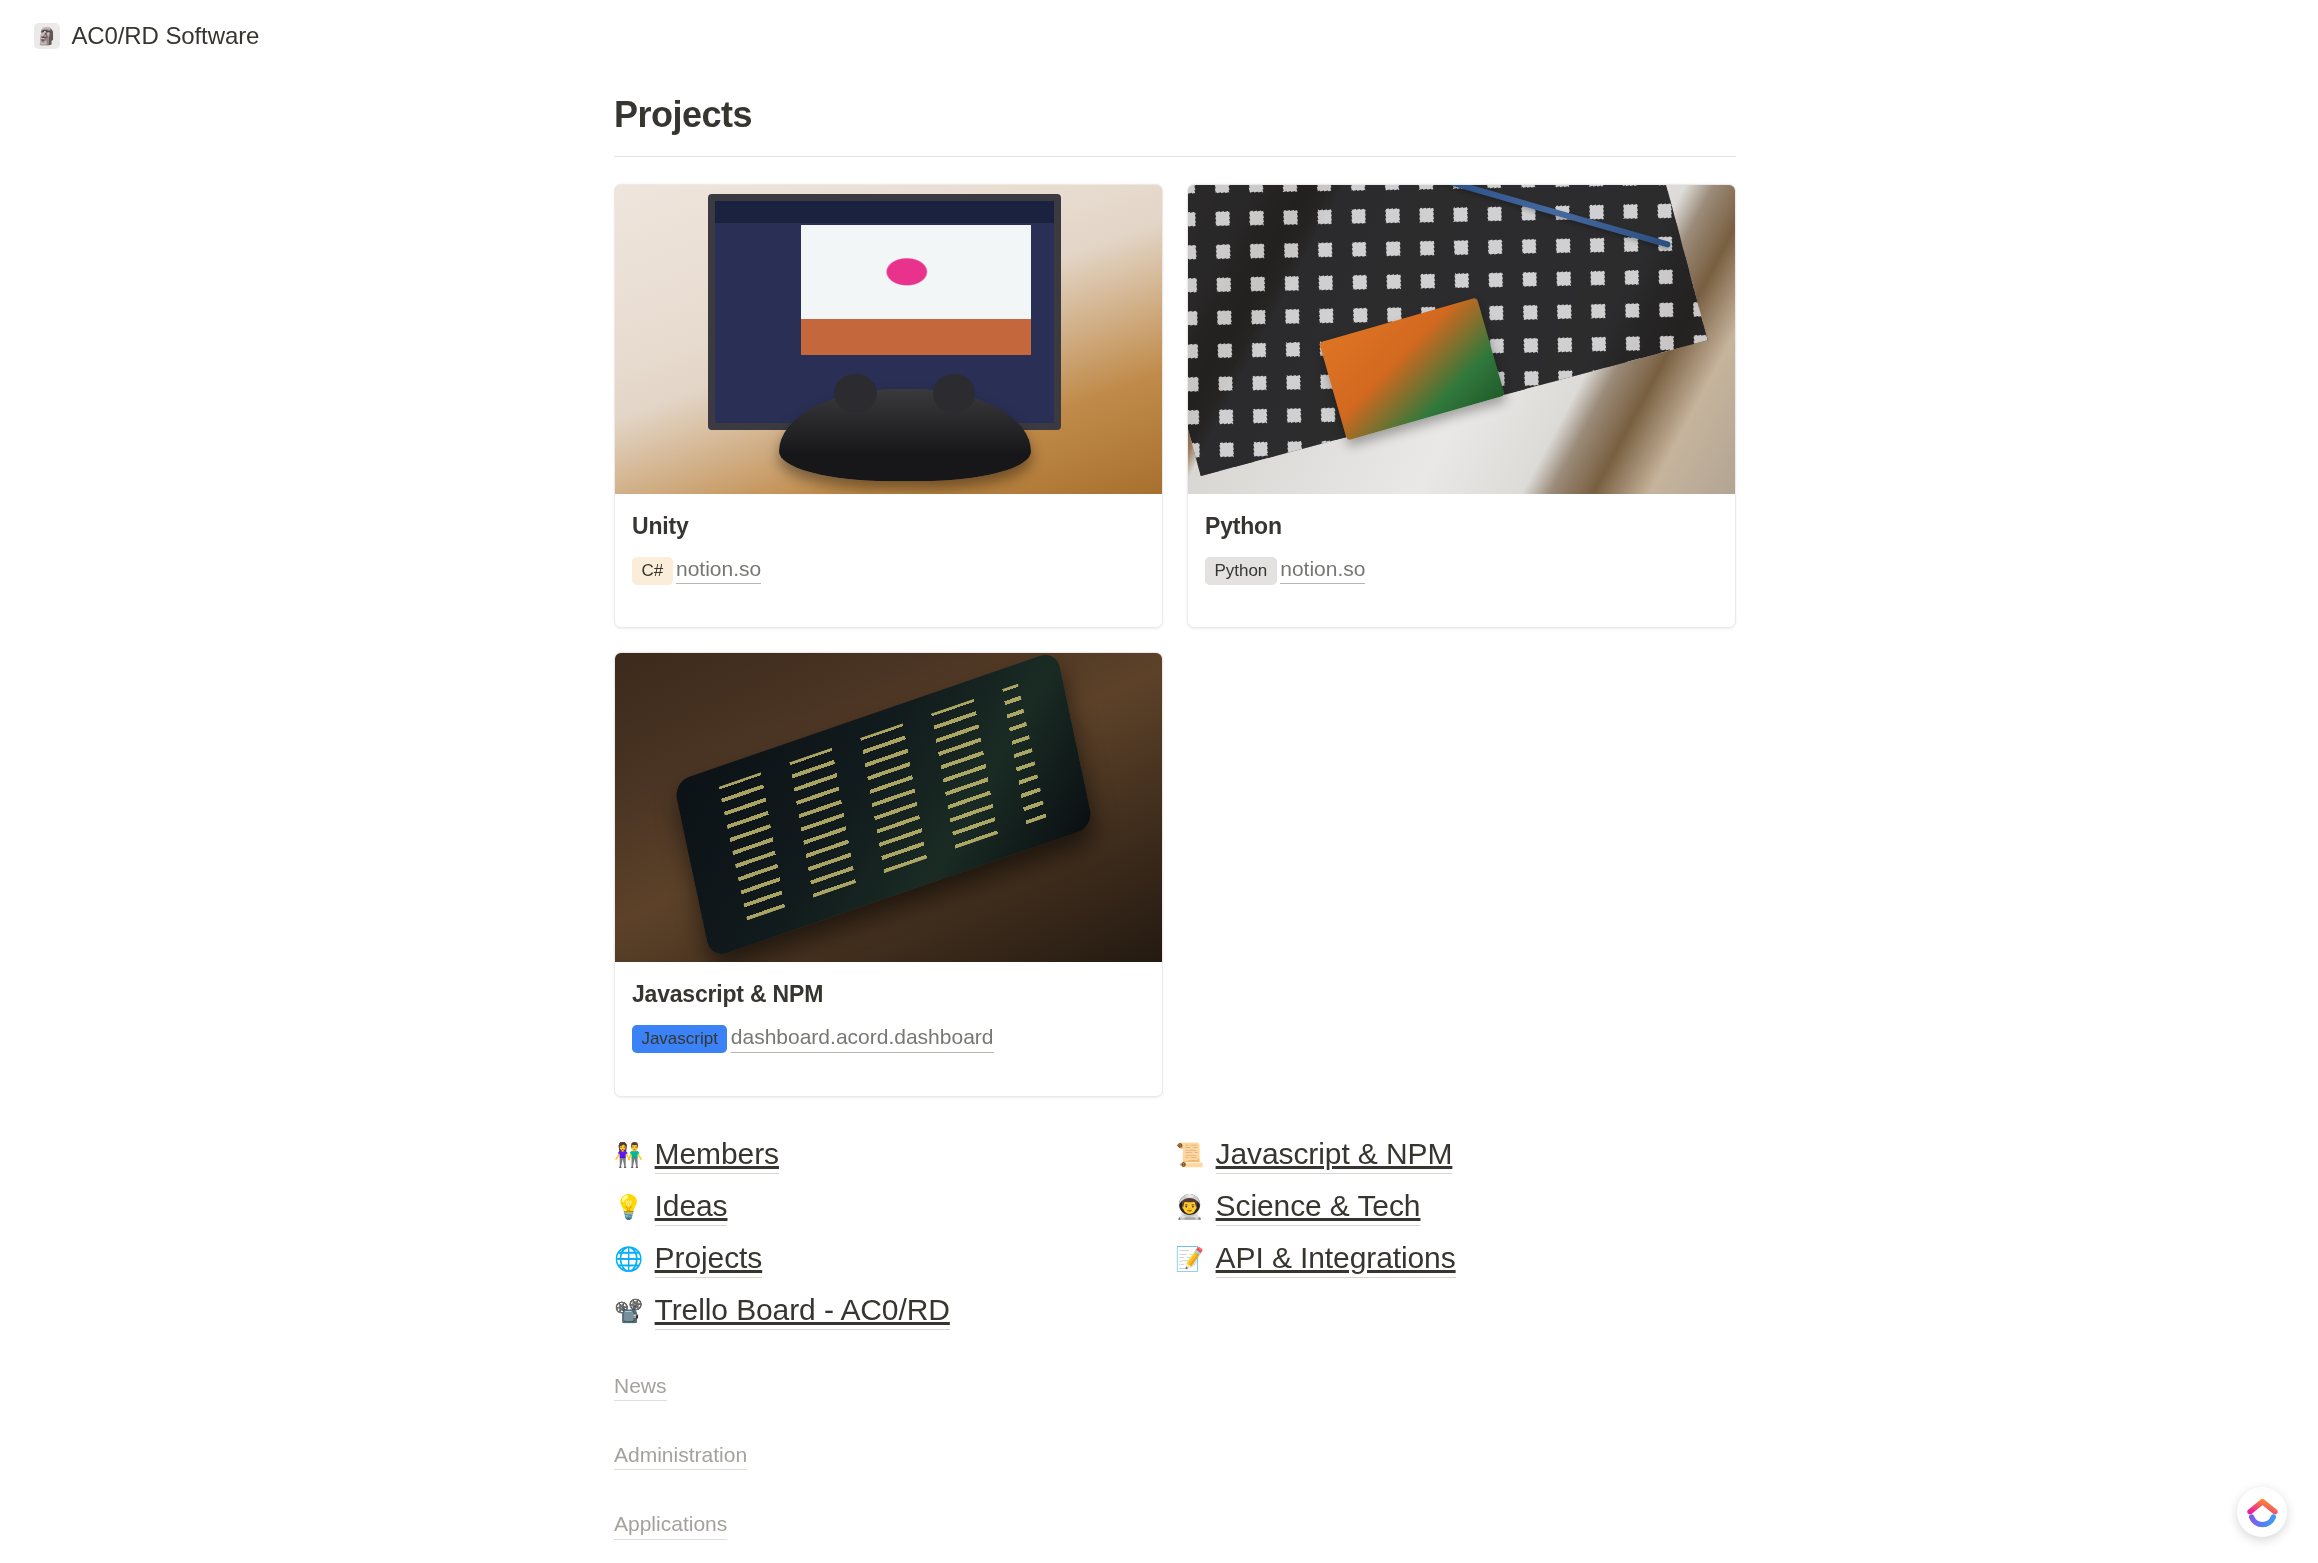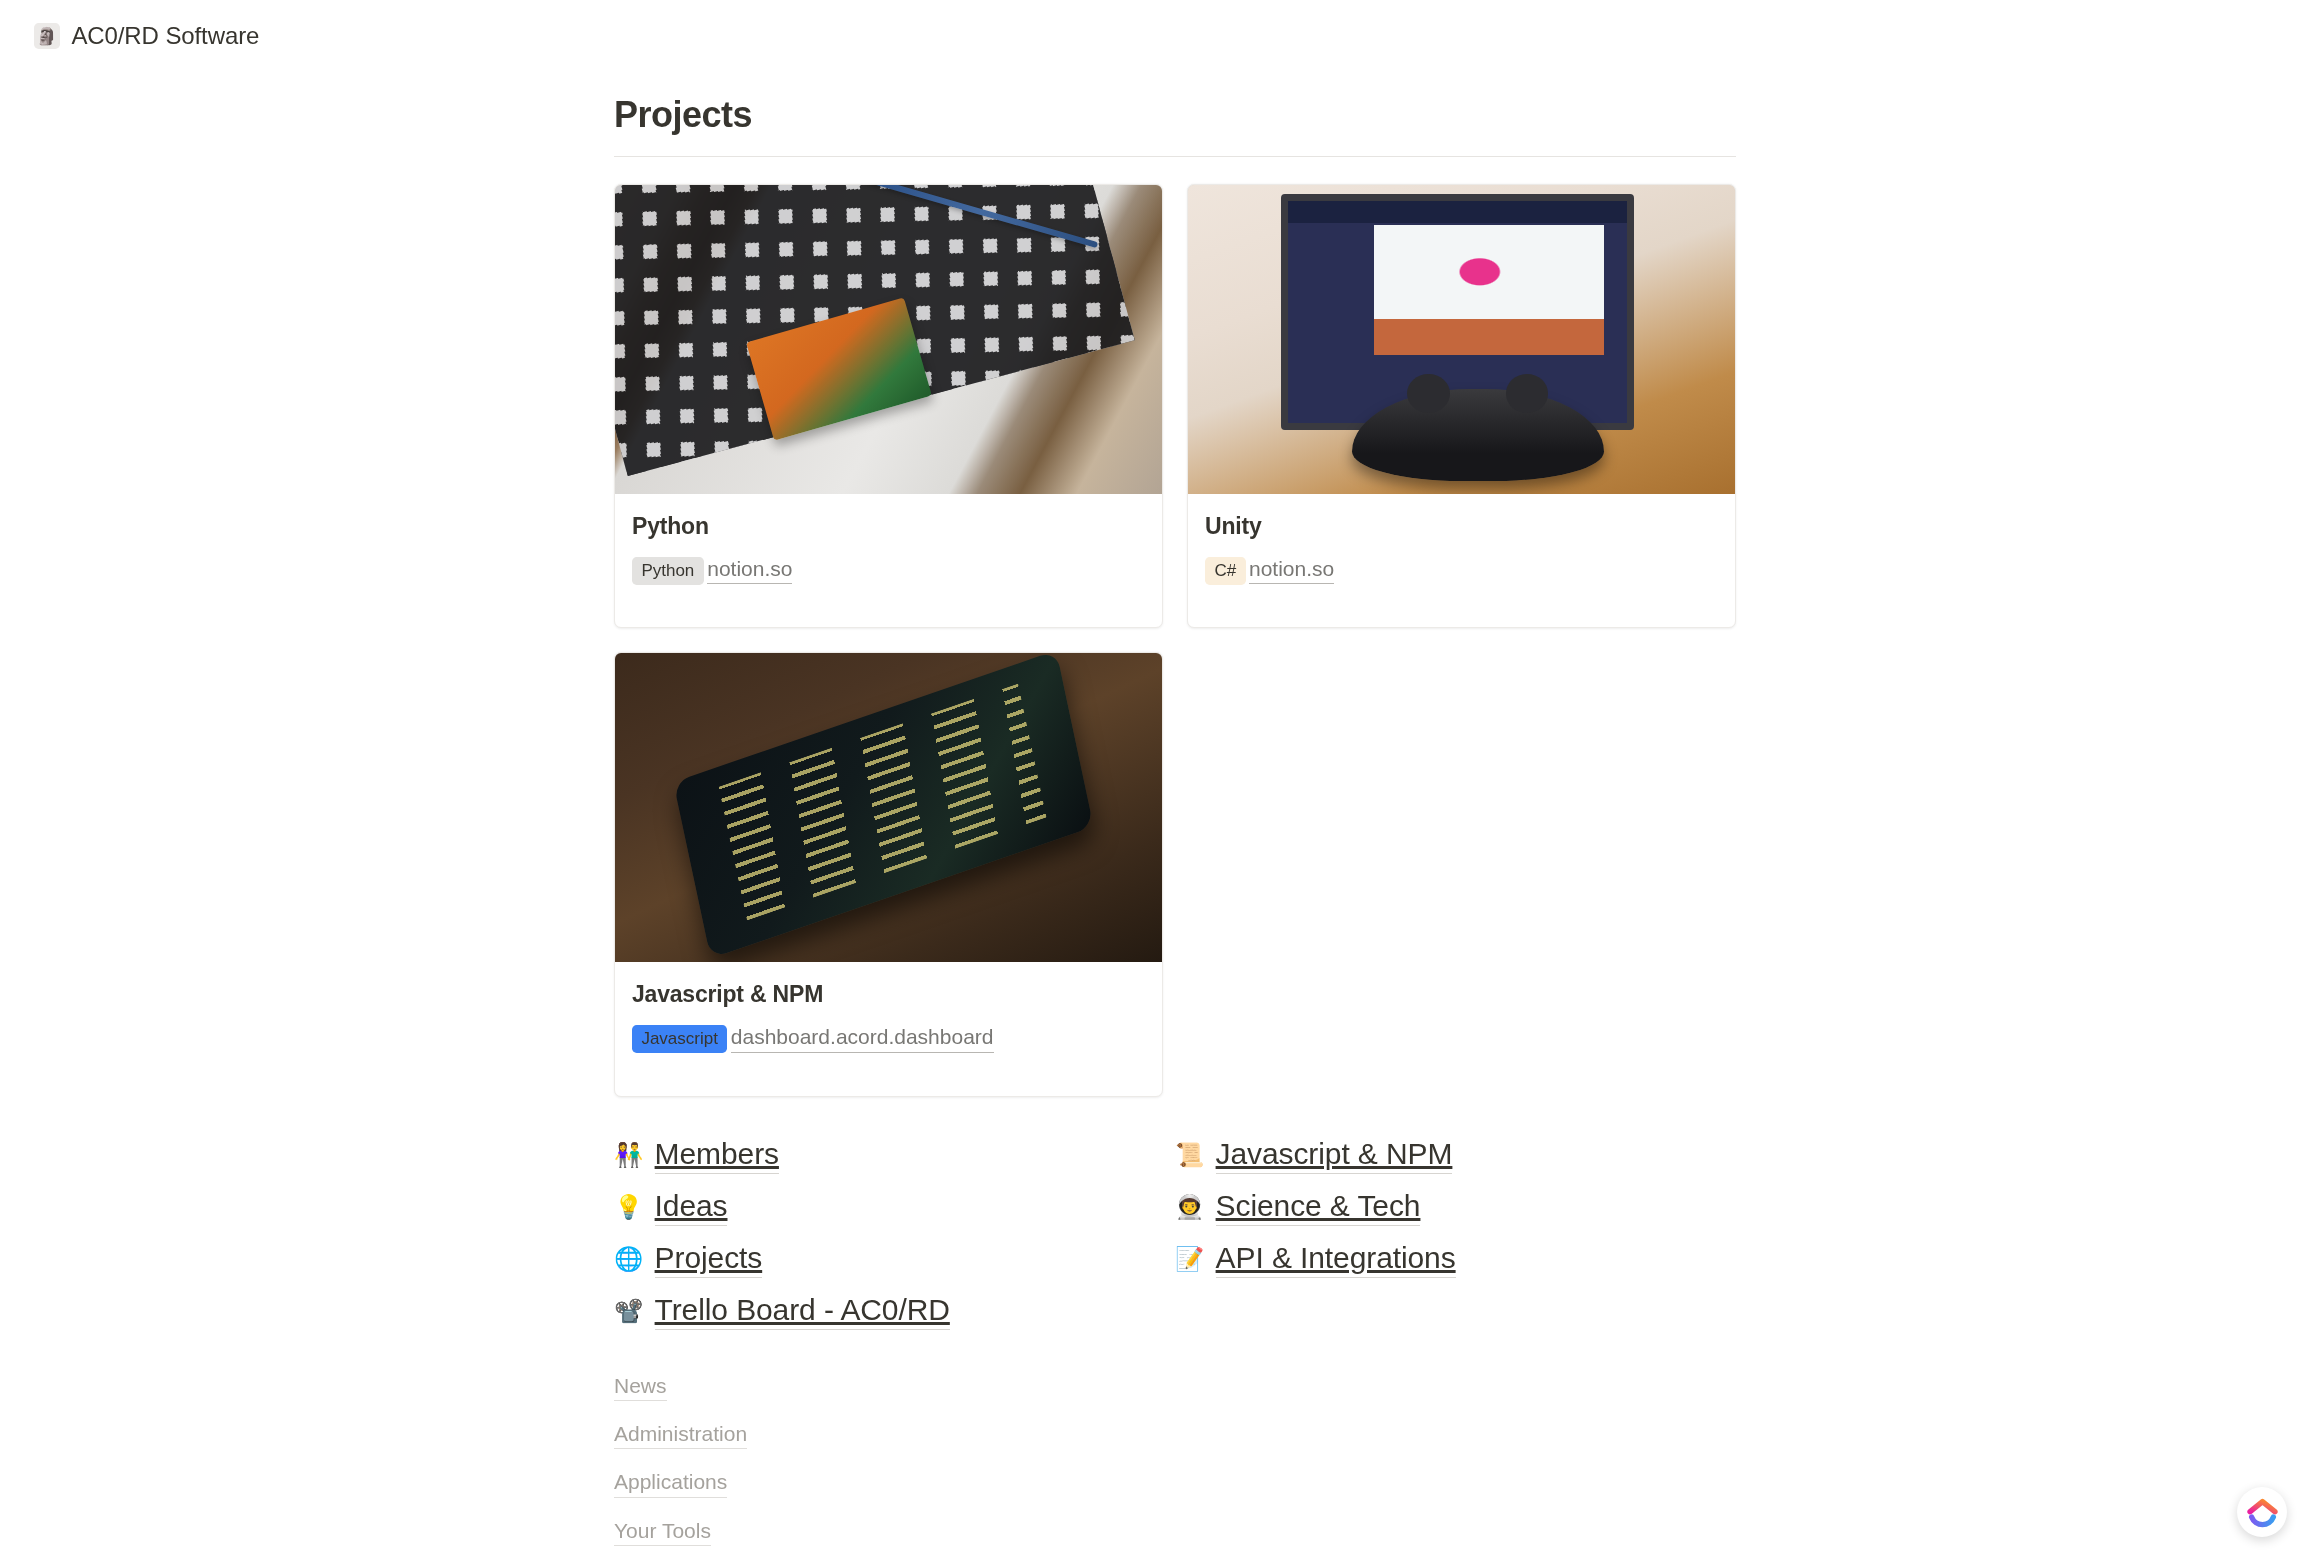--- a/index.html
+++ b/index.html
@@ -266,21 +266,21 @@
   .plainlinks {
     margin-top: 36px;
     width: 1122px;
   }
   .plainlink {
     display: block;
     font-size: 21px;
     color: #a5a29d;
     border-bottom: 0.8px solid #e0dedb;
     padding-bottom: 2.3px;
-    margin-bottom: 21px;
+    margin-bottom: 42px;
     width: fit-content;
     cursor: pointer;
   }
 
   
   .clickup {
     position: absolute;
     right: 32px;
     bottom: 26.6px;
     width: 50px; height: 50px;
@@ -305,38 +305,38 @@
 
 <div class="page">
 
   <div class="page-title">Projects</div>
   <div class="divider"></div>
 
   <div class="gallery">
 
     <div class="card">
       <div class="card-cover">
+        <div class="cover-unity"></div>
+        <div class="cover-unity-pad"></div>
+      </div>
+      <div class="card-body">
+        <div class="card-title">Unity</div>
+        <div class="tag" style="background:#faeedb;">C#</div>
+        <div class="card-link">notion.so</div>
+      </div>
+    </div>
+
+    <div class="card">
+      <div class="card-cover">
         <div class="cover-pi"></div>
         <div class="cover-pi-cable"></div>
       </div>
       <div class="card-body">
         <div class="card-title">Python</div>
         <div class="tag" style="background:#e3e2e0;">Python</div>
-        <div class="card-link">notion.so</div>
-      </div>
-    </div>
-
-    <div class="card">
-      <div class="card-cover">
-        <div class="cover-unity"></div>
-        <div class="cover-unity-pad"></div>
-      </div>
-      <div class="card-body">
-        <div class="card-title">Unity</div>
-        <div class="tag" style="background:#faeedb;">C#</div>
         <div class="card-link">notion.so</div>
       </div>
     </div>
 
     <div class="card">
       <div class="card-cover">
         <div class="cover-js"></div>
       </div>
       <div class="card-body">
         <div class="card-title">Javascript &amp; NPM</div>

